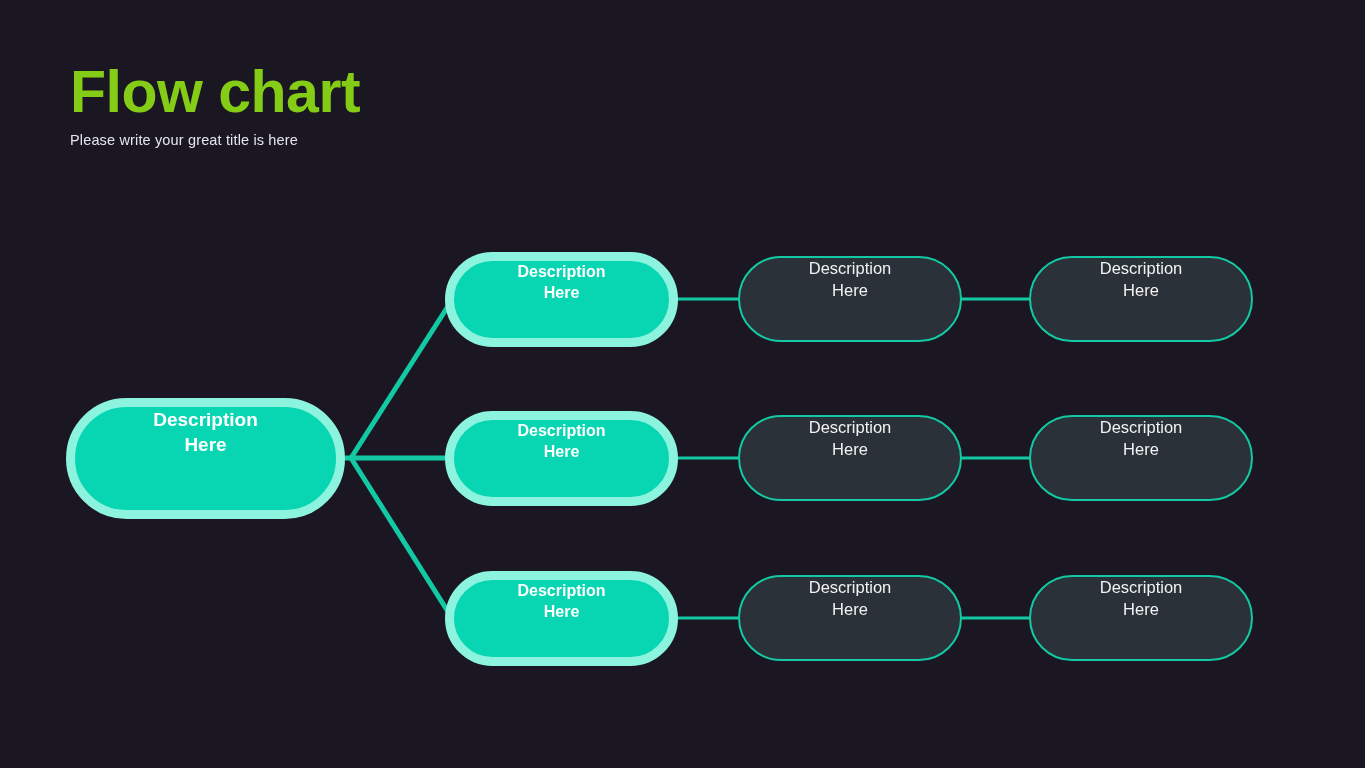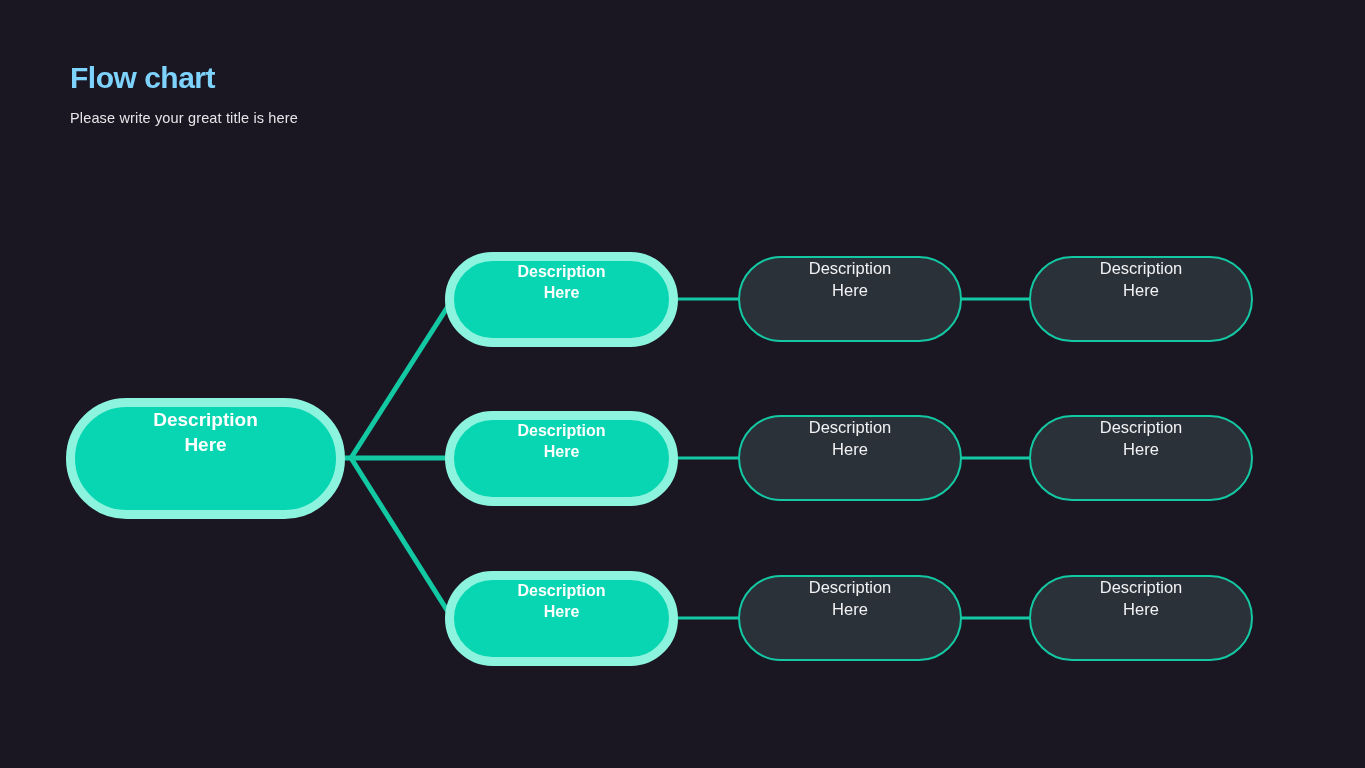--- a/index.html
+++ b/index.html
@@ -25,30 +25,30 @@
   }
 
   
   .header {
     position: absolute;
     left: 70px;
     top: 62px;
   }
 
   .page-title {
-    font-size: 30px;
+    font-size: 59px;
     font-weight: bold;
-    color: #7dd3fc;
+    color: #84cc16;
     letter-spacing: -0.5px;
     line-height: 1.05;
     white-space: nowrap;
   }
 
   .page-subtitle {
-    margin-top: 16px;
+    margin-top: 8px;
     font-size: 14.5px;
     font-weight: normal;
     color: #e6e6ea;
     letter-spacing: 0.15px;
     white-space: nowrap;
   }
 
   
   .connectors {
     position: absolute;

